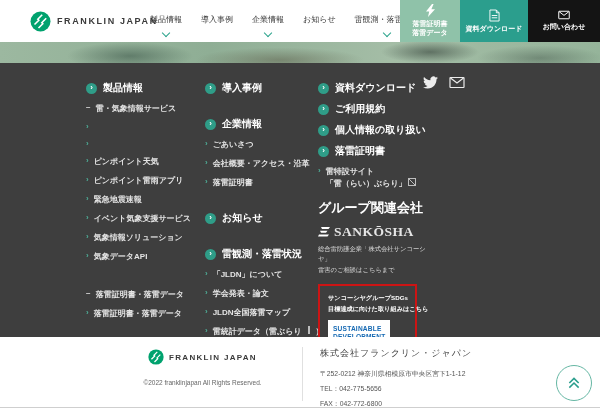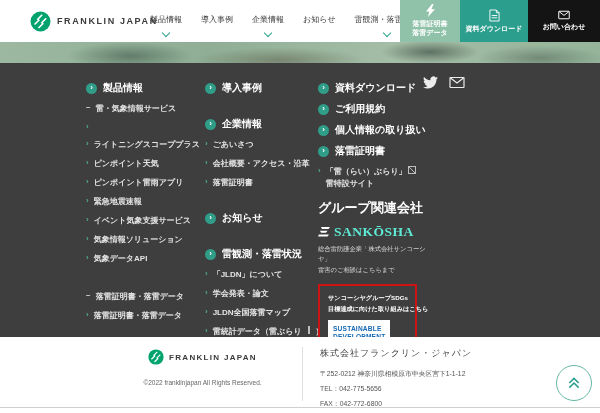--- a/index.html
+++ b/index.html
@@ -45,21 +45,21 @@
   .fl2 div{line-height:1.5;}
   .fsp{height:11px;}
   .ext-icon{display:inline-block;width:6px;height:6px;border:1px solid #bdbdbd;margin:0 1px;
     background:linear-gradient(45deg,transparent 44%,#bdbdbd 44%,#bdbdbd 56%,transparent 56%);}
   .tail{margin-left:0;}
   .social{position:absolute;left:422px;top:12px;display:flex;gap:10px;align-items:center;}
   .social-btn{cursor:pointer;display:flex;}
   
   .grp-head{font-size:13px;color:#fff;font-weight:bold;margin:16px 0 7px;}
   .sank{display:flex;align-items:center;gap:3px;cursor:pointer;}
-  .sank-text{font-family:"Liberation Serif","DejaVu Serif",serif;font-size:13.5px;font-weight:bold;color:#5eead4;letter-spacing:.5px;}
+  .sank-text{font-family:"Liberation Serif","DejaVu Serif",serif;font-size:13.5px;font-weight:bold;color:#e5e5e5;letter-spacing:.5px;}
   .grp-desc{font-size:6.3px;color:#dedede;line-height:1.6;margin-top:4px;}
   .sdg-box{border:2px solid #cc1414;padding:7px 8px 9px;margin-top:9px;width:79px;cursor:pointer;}
   .sdg-line{font-size:6.2px;color:#fff;font-weight:bold;line-height:1.7;white-space:nowrap;}
   .sdg-logo{background:#fff;width:52px;padding:5px 5px 4px;margin-top:6px;}
   .sdg-t{color:#1569b3;font-weight:bold;font-size:6.6px;line-height:1.15;letter-spacing:.2px;}
   .goals{display:flex;align-items:center;color:#1569b3;font-weight:bold;font-size:13.5px;letter-spacing:.3px;margin-top:1px;}
   .wheel{width:11px;height:11px;border-radius:50%;margin:0 .5px;position:relative;
     background:conic-gradient(#e5243b,#dda63a,#4c9f38,#c5192d,#ff3a21,#26bde2,#fcc30b,#a21942,#fd6925,#dd1367,#fd9d24,#bf8b2e,#3f7e44,#0a97d9,#56c02b,#00689d,#19486a,#e5243b);}
   .wheel::after{content:"";position:absolute;inset:2.8px;background:#fff;border-radius:50%;}
   
@@ -154,21 +154,20 @@
       </div>
       <div class="fd">
         <span class="pre">−</span>
         <span>雷・気象情報サービス</span>
       </div>
       <div class="fl">
         <span class="pre">›</span>
       </div>
       <div class="fl">
         <span class="pre">›</span>
-        <span>ライトニングスコーププラス</span>
       </div>
       <div class="fl">
         <span class="pre">›</span>
         <span>ピンポイント天気</span>
       </div>
       <div class="fl">
         <span class="pre">›</span>
         <span>ピンポイント雷雨アプリ</span>
       </div>
       <div class="fl">
@@ -267,22 +266,22 @@
         <span class="circ">›</span>
         <span>個人情報の取り扱い</span>
       </div>
       <div class="fh">
         <span class="circ">›</span>
         <span>落雷証明書</span>
       </div>
       <div class="fl fl2">
         <span class="pre">›</span>
         <span>
+          <div>雷特設サイト</div>
           <div>「雷（らい）ぶらり」<span class="ext-icon"></span></div>
-          <div>雷特設サイト</div>
         </span>
       </div>
     </div>
 
   <div style="position:absolute;left:318px;top:120px;width:110px;">
     <div class="grp-head">グループ関連会社</div>
     <div class="sank">
       <span style="display:flex;">
         <svg width="13" height="12" viewBox="0 0 13 12">
           <path d="M3 1 H12 L10.5 3 H4 Z" fill="#fff"></path>

